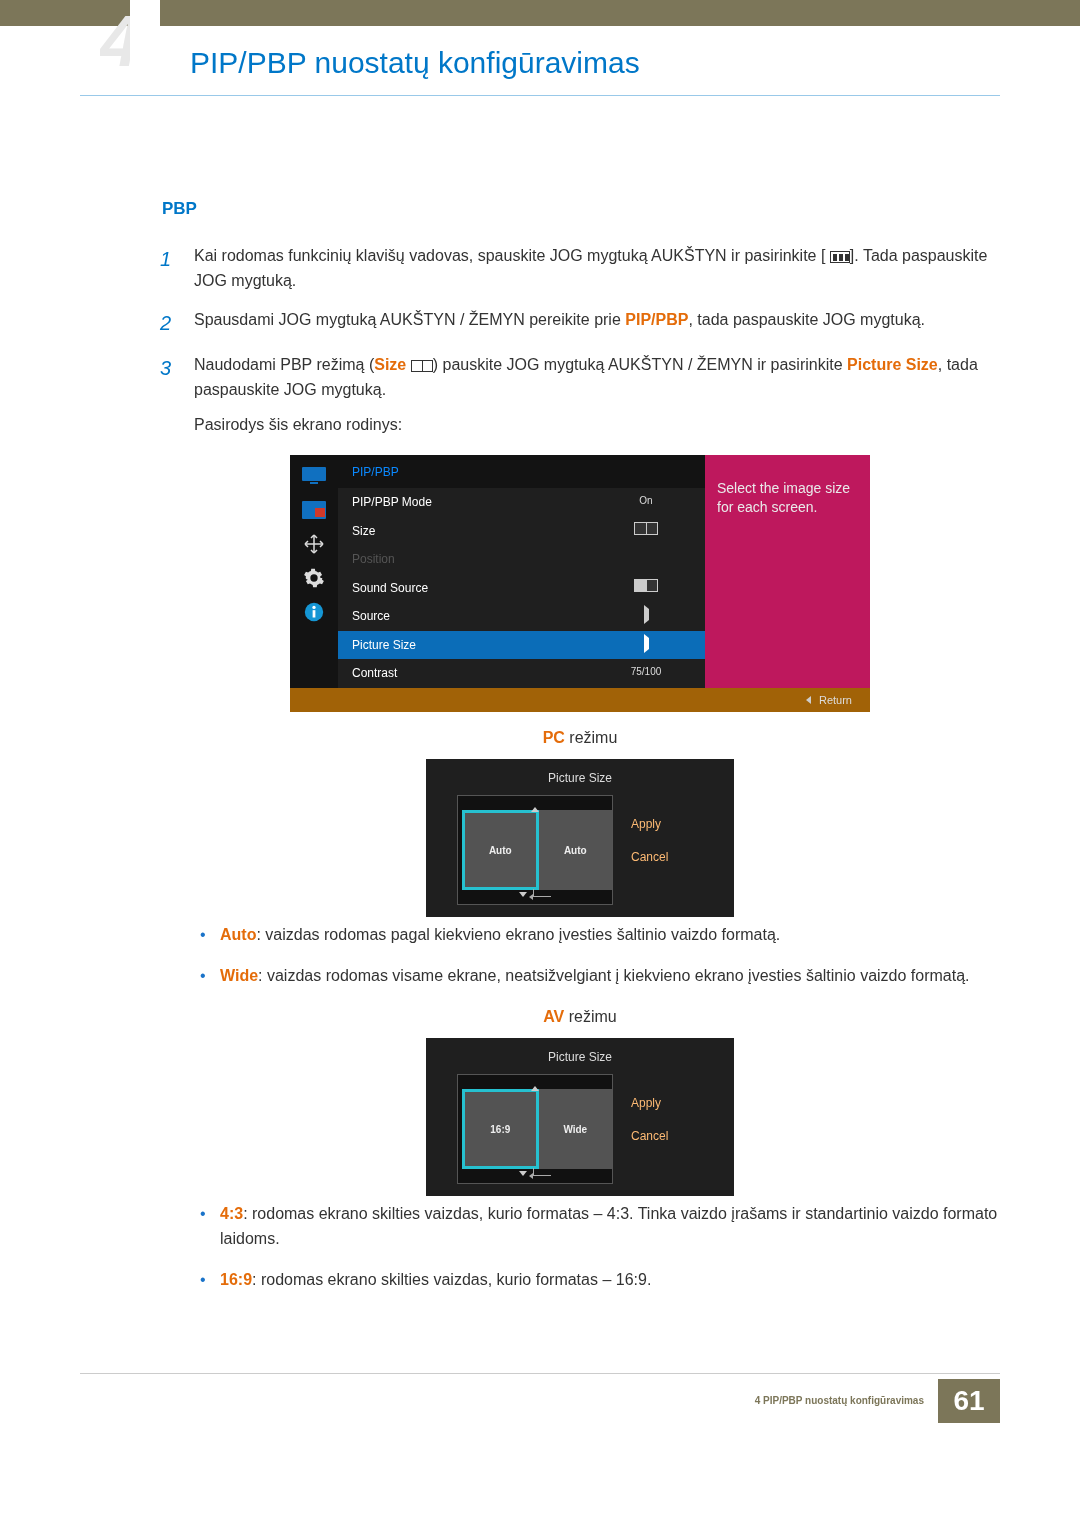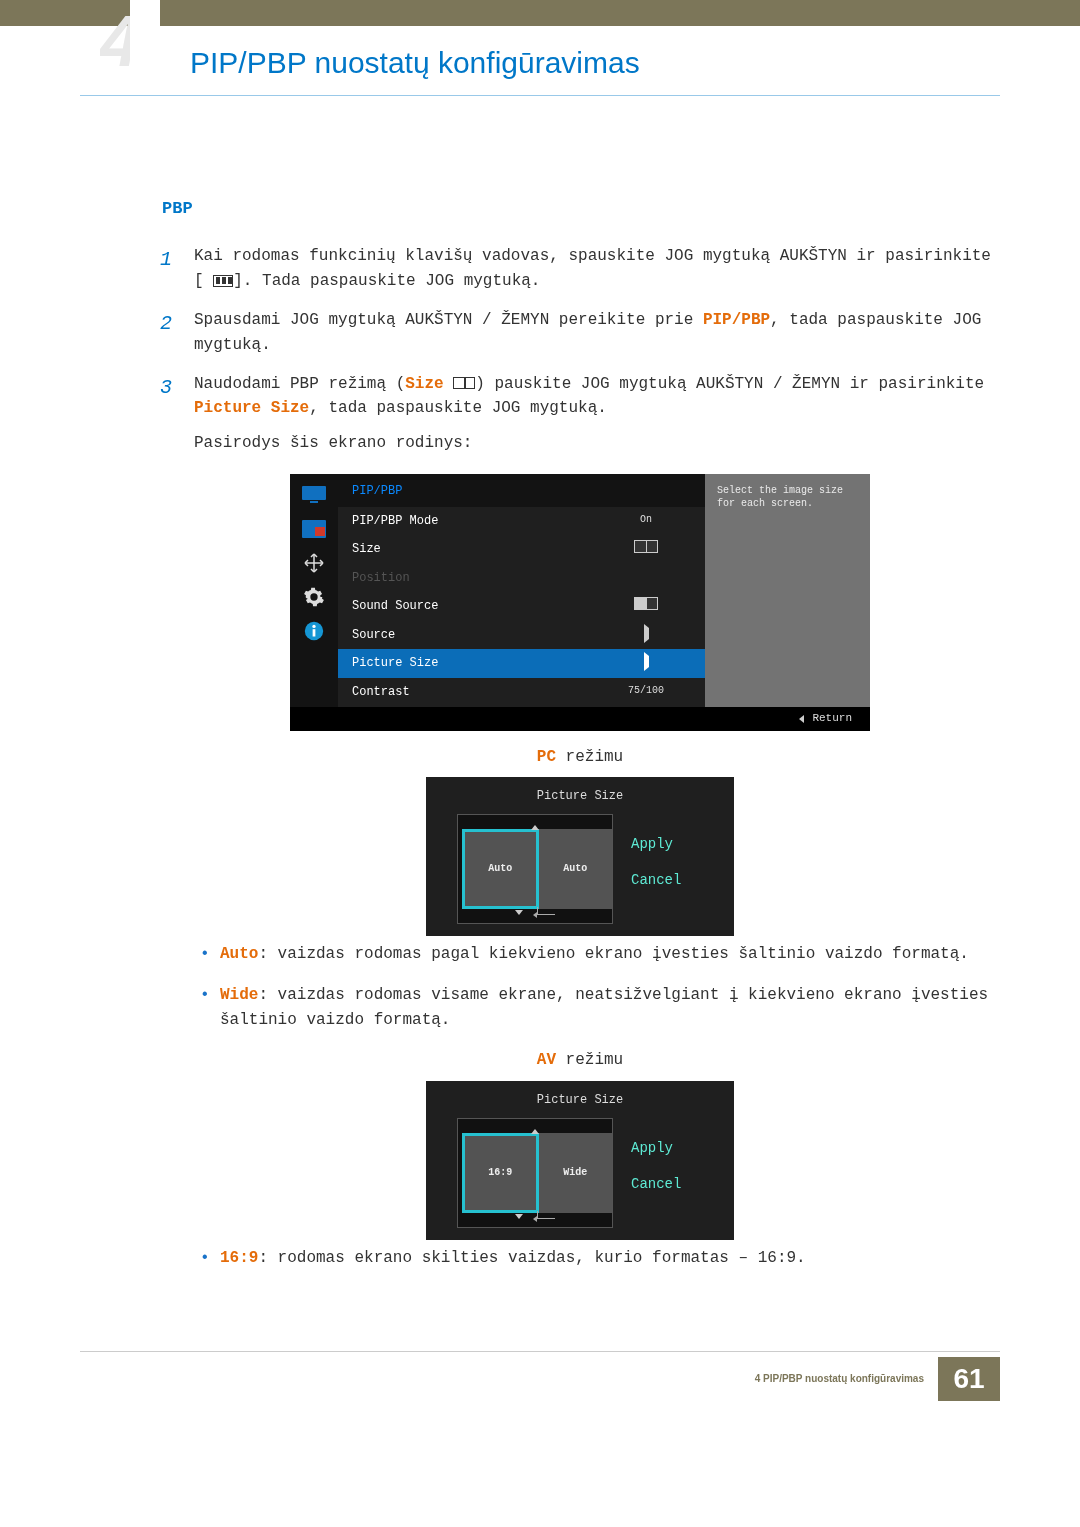--- a/index.html
+++ b/index.html
@@ -10,21 +10,21 @@
   .header-line { position: absolute; bottom: 0; left: 80px; right: 80px; height: 1px; background: #0077c8; opacity: 0.4; }
   .chapter-num {
     position: absolute; left: 100px; top: -26px; width: 60px; height: 70px;
     font-size: 72px; font-style: italic; color: #e8e8e8; font-weight: bold;
     overflow: hidden;
   }
   .chapter-num::after {
     content: ""; position: absolute; top: 0; left: 30px; width: 40px; height: 70px;
     background: #fff;
   }
-  .content { padding: 100px 80px 20px 160px; font-size: 16px; color: #333; line-height: 1.55; font-family: Liberation Mono, monospace; }
+  .content { padding: 100px 80px 20px 160px; font-size: 16px; color: #333; line-height: 1.55; }
   .section-head { color: #0077c8; font-size: 17px; font-weight: bold; margin-bottom: 22px; margin-left: 2px; }
   .step { display: flex; margin-bottom: 14px; }
   .step-num { color: #0077c8; font-style: italic; font-size: 20px; width: 34px; flex-shrink: 0; }
   .step-body { flex: 1; }
   em.hl { color: #e46c0a; font-style: normal; font-weight: bold; }
   .screen-caption { margin-top: 10px; }
   .osd-wrap { display:flex; justify-content:center; margin: 18px 0 10px; }
   .osd1 {
     width: 580px; background: #161616; font-size: 12px; color: #fff;
     display:flex; flex-direction: column;
@@ -32,39 +32,39 @@
   .osd1-body { display:flex; }
   .osd1-icons { width: 48px; background:#131313; padding: 6px 0; display:flex; flex-direction:column; align-items:center; gap:4px;}
   .osd1-icons .ic { width:34px; height:30px; display:flex; align-items:center; justify-content:center;}
   .osd1-main { flex:1; background:#1f1f1f; }
   .osd1-title { color:#0b89ff; font-size:12px; padding:8px 14px 6px; background:#131313; }
   .osd1-row { display:flex; padding:5px 14px; font-size:12px;}
   .osd1-row.selected { background:#0b6db8; }
   .osd1-row.disabled { color:#555; }
   .osd1-row .label { flex:1; }
   .osd1-row .val { width:90px; text-align:center; color:#ddd; font-size:10px;}
-  .osd1-side { width:165px; background:#737373; padding:10px 12px; font-size:10px; color:#eaeaea; line-height:1.35;}
-  .osd1-footer { background:#000000; height:24px; display:flex; justify-content:flex-end; align-items:center; padding-right:18px; gap:8px; font-size:11px; color:#ddd;}
+  .osd1-side { width:165px; background:#be185d; padding:24px 12px; font-size:14px; color:#eaeaea; line-height:1.35;}
+  .osd1-footer { background:#a16207; height:24px; display:flex; justify-content:flex-end; align-items:center; padding-right:18px; gap:8px; font-size:11px; color:#ddd;}
   .arrow-left-tri { width:0;height:0;border-top:4px solid transparent;border-bottom:4px solid transparent;border-right:5px solid #ccc;}
   .arrow-right-tri { width:0;height:0;border-top:4px solid transparent;border-bottom:4px solid transparent;border-left:5px solid #ccc;}
   .mode-label { text-align:center; margin:14px 0 8px;}
   .mode-label .hl { color:#e46c0a; font-weight:bold;}
   .osd2 {
     width: 308px; margin:0 auto; background:#1f1f1f; color:#ddd; font-size:11px;
     padding:10px 0 12px;
   }
   .osd2-title { text-align:center; font-size:12px; color:#ddd; margin-bottom:8px; }
   .osd2-content { display:flex; justify-content:center; align-items:flex-start; gap:18px; padding:0 12px;}
   .pbp-box { width:156px; height:110px; border:1px solid #555; display:flex; position:relative; background:#111;}
   .pbp-left { width:50%; height:80px; align-self:center; margin-left:4px; background:#535353; border:3px solid #26c1d0; display:flex;align-items:center;justify-content:center; color:#eee; font-size:10px; font-weight:bold;}
   .pbp-right { width:48%; height:80px; align-self:center; background:#535353; margin-left:0; display:flex;align-items:center;justify-content:center; color:#eee;font-size:10px; font-weight:bold;}
   .pbp-arrows-top { position:absolute; top:4px; left:0; right:0; text-align:center; color:#ddd;}
   .pbp-arrows-bot { position:absolute; bottom:2px; left:0; right:0; text-align:center; color:#ddd;}
   .btn-col { display:flex; flex-direction:column; gap:14px; width:72px; margin-top:20px;}
-  .btn-col span { font-size:14px; color:#5eead4; cursor:pointer;}
+  .btn-col span { font-size:12px; color:#fdba74; cursor:pointer;}
   .glyph-return { display:inline-block; width:18px; height:8px; border-bottom:1.5px solid #aaa; border-left:1.5px solid #aaa; position:relative;}
   .glyph-return::after{content:"";position:absolute;left:-5px;bottom:-4px;width:0;height:0;border-top:3px solid transparent;border-bottom:3px solid transparent;border-right:4px solid #aaa;}
   ul.bullets { list-style:none; padding:0; margin: 6px 0 0 40px;}
   ul.bullets li { margin-bottom:16px; position:relative; padding-left:20px; line-height:1.55;}
   ul.bullets li::before { content:"•"; color:#1a73c9; position:absolute; left:0; font-size:16px;}
   .footer { position:relative; margin-top:50px; display:flex; justify-content:flex-end; align-items:center; padding-right:0;}
   .footer-text { color:#7c7659; font-weight:bold; font-size:10px; margin-right:14px;}
   .footer-num { background:#7c7659; color:#fff; font-size:28px; font-weight:bold; width:62px; height:44px; display:flex; align-items:center; justify-content:center; margin-right:80px;}
   .footer-line { position:absolute; top:-6px; left:80px; right:80px; height:1px; background:#ccc;}
   .sq-icon { display:inline-block; width:20px; height:12px; border:1.5px solid #333; vertical-align:middle; position:relative;}
@@ -238,20 +238,23 @@
         <div class="btn-col">
           <span>Apply</span>
           <span>Cancel</span>
         </div>
       </div>
     </div>
   </div>
 
   <ul class="bullets">
     <li>
+      <em class="hl">4:3</em><span>: rodomas ekrano skilties vaizdas, kurio formatas – 4:3. Tinka vaizdo įrašams ir standartinio vaizdo formato laidoms.</span>
+    </li>
+    <li>
       <em class="hl">16:9</em><span>: rodomas ekrano skilties vaizdas, kurio formatas – 16:9.</span>
     </li>
   </ul>
 
 </div>
 
 <div class="footer">
   <div class="footer-line"></div>
   <div class="footer-text">4 PIP/PBP nuostatų konfigūravimas</div>
   <div class="footer-num">61</div>

